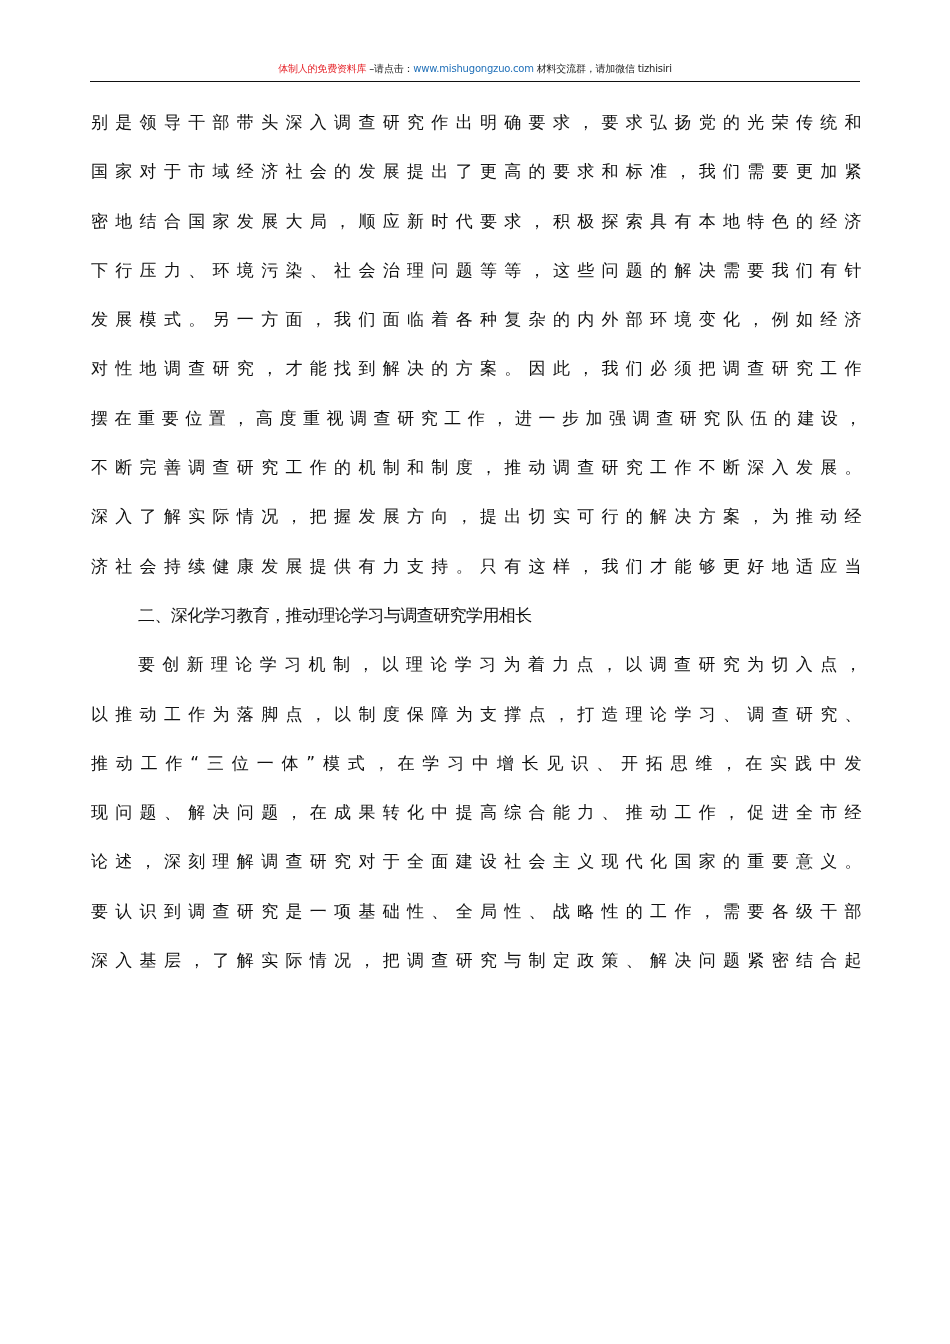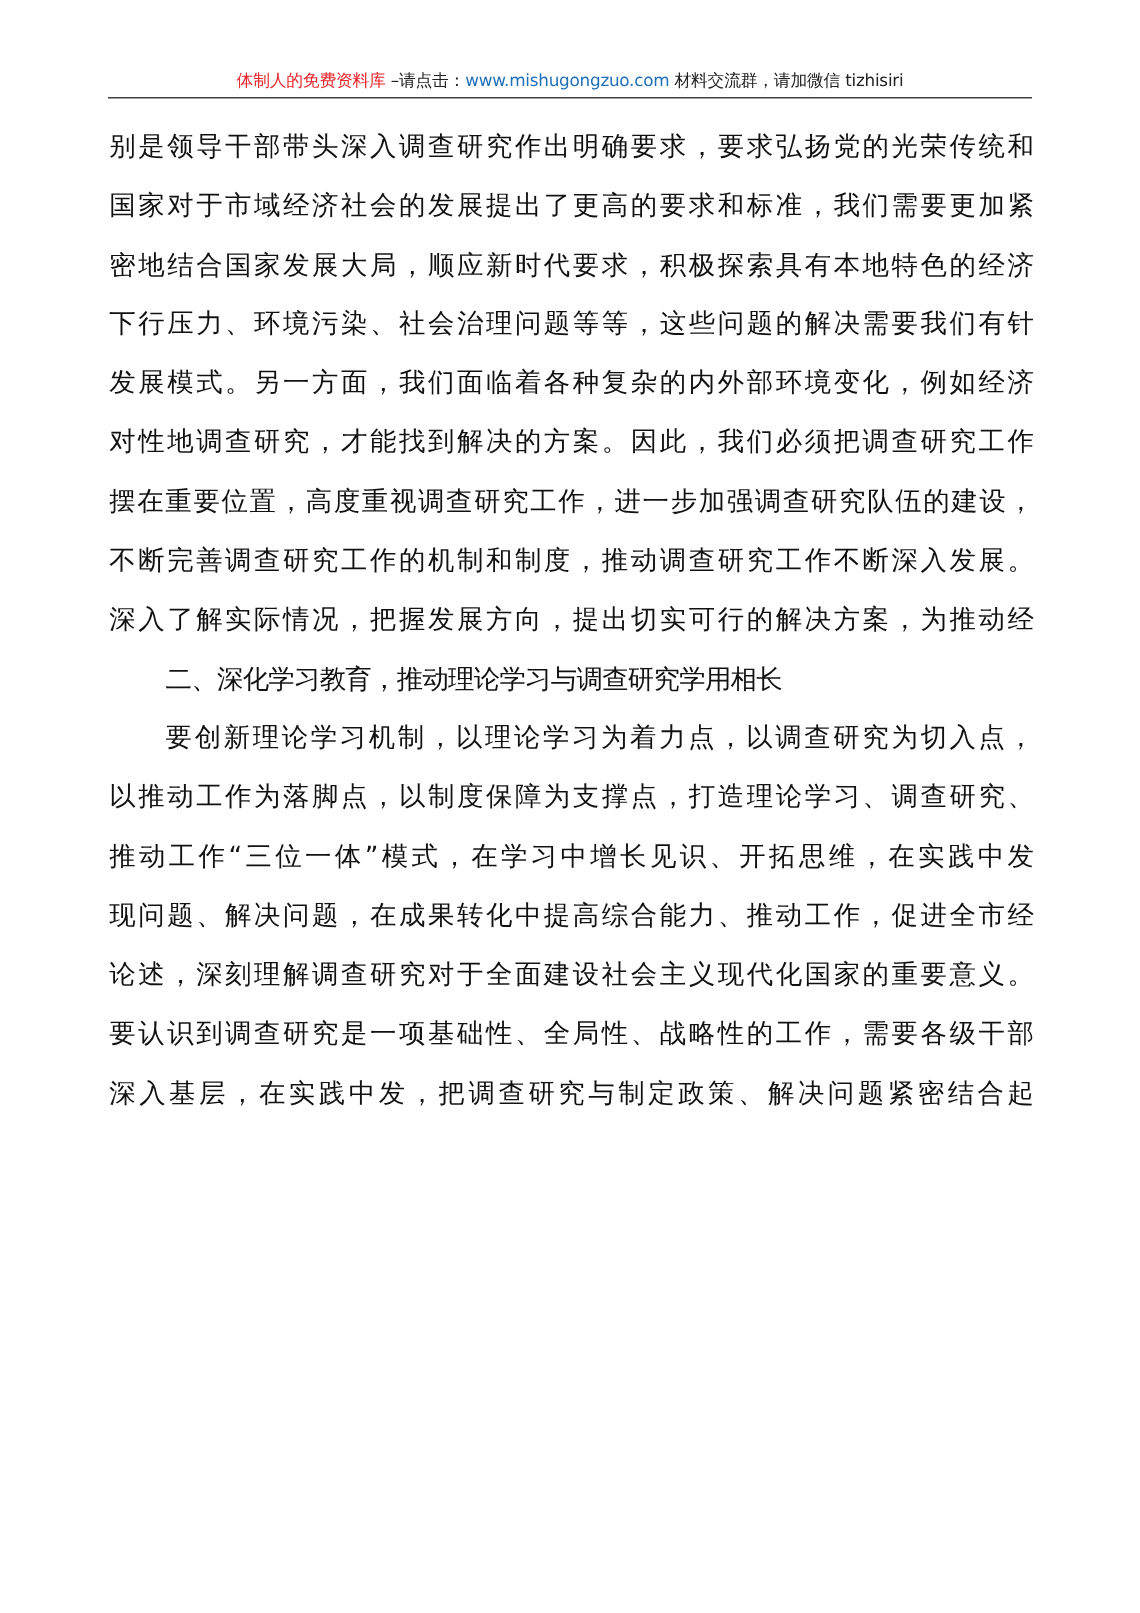--- a/index.html
+++ b/index.html
@@ -16,40 +16,40 @@
       color: #111111;
     }
     .header {
       position: absolute;
       left: 90px;
       top: 56px;
       width: 770px;
       height: 25px;
       border-bottom: 1.5px solid #111111;
       text-align: center;
-      font-size: 14px;
+      font-size: 10px;
       line-height: 25px;
       white-space: nowrap;
       letter-spacing: -0.2px;
     }
     .header .brand { color: #e6262c; }
     .header .sep { color: #222222; }
     .header .link { color: #1f6fb8; text-decoration: none; }
     .header .tail { color: #222222; }
 
     .page {
       position: absolute;
       left: 91px;
       top: 98px;
       width: 770px;
     }
     .line {
       height: 49.3px;
       line-height: 49.3px;
-      font-size: 22px;
+      font-size: 17px;
       white-space: nowrap;
       letter-spacing: -0.6px;
       text-align: justify;
       text-align-last: justify;
     }
     .line.last {
       text-align-last: left;
     }
     .line.indent {
       padding-left: 47px;
@@ -71,26 +71,27 @@
 
   <div>
     <div class="line">国家对于市域经济社会的发展提出了更高的要求和标准，我们需要更加紧</div>
     <div class="line">密地结合国家发展大局，顺应新时代要求，积极探索具有本地特色的经济</div>
     <div class="line">下行压力、环境污染、社会治理问题等等，这些问题的解决需要我们有针</div>
     <div class="line">发展模式。另一方面，我们面临着各种复杂的内外部环境变化，例如经济</div>
     <div class="line">对性地调查研究，才能找到解决的方案。因此，我们必须把调查研究工作</div>
     <div class="line">摆在重要位置，高度重视调查研究工作，进一步加强调查研究队伍的建设，</div>
     <div class="line">不断完善调查研究工作的机制和制度，推动调查研究工作不断深入发展。</div>
     <div class="line">深入了解实际情况，把握发展方向，提出切实可行的解决方案，为推动经</div>
+    <div class="line">济社会持续健康发展提供有力支持。只有这样，我们才能够更好地适应当</div>
   </div>
 
   <div class="line indent last">二、深化学习教育，推动理论学习与调查研究学用相长</div>
 
   <div>
     <div class="line indent">要创新理论学习机制，以理论学习为着力点，以调查研究为切入点，</div>
     <div class="line">以推动工作为落脚点，以制度保障为支撑点，打造理论学习、调查研究、</div>
     <div class="line">推动工作“三位一体”模式，在学习中增长见识、开拓思维，在实践中发</div>
     <div class="line">现问题、解决问题，在成果转化中提高综合能力、推动工作，促进全市经</div>
     <div class="line">论述，深刻理解调查研究对于全面建设社会主义现代化国家的重要意义。</div>
     <div class="line">要认识到调查研究是一项基础性、全局性、战略性的工作，需要各级干部</div>
-    <div class="line">深入基层，在实践中发，把调查研究与制定政策、解决问题紧密结合起</div>
+    <div class="line">深入基层，了解实际情况，把调查研究与制定政策、解决问题紧密结合起</div>
   </div>
 </div>
 
 </body></html>

